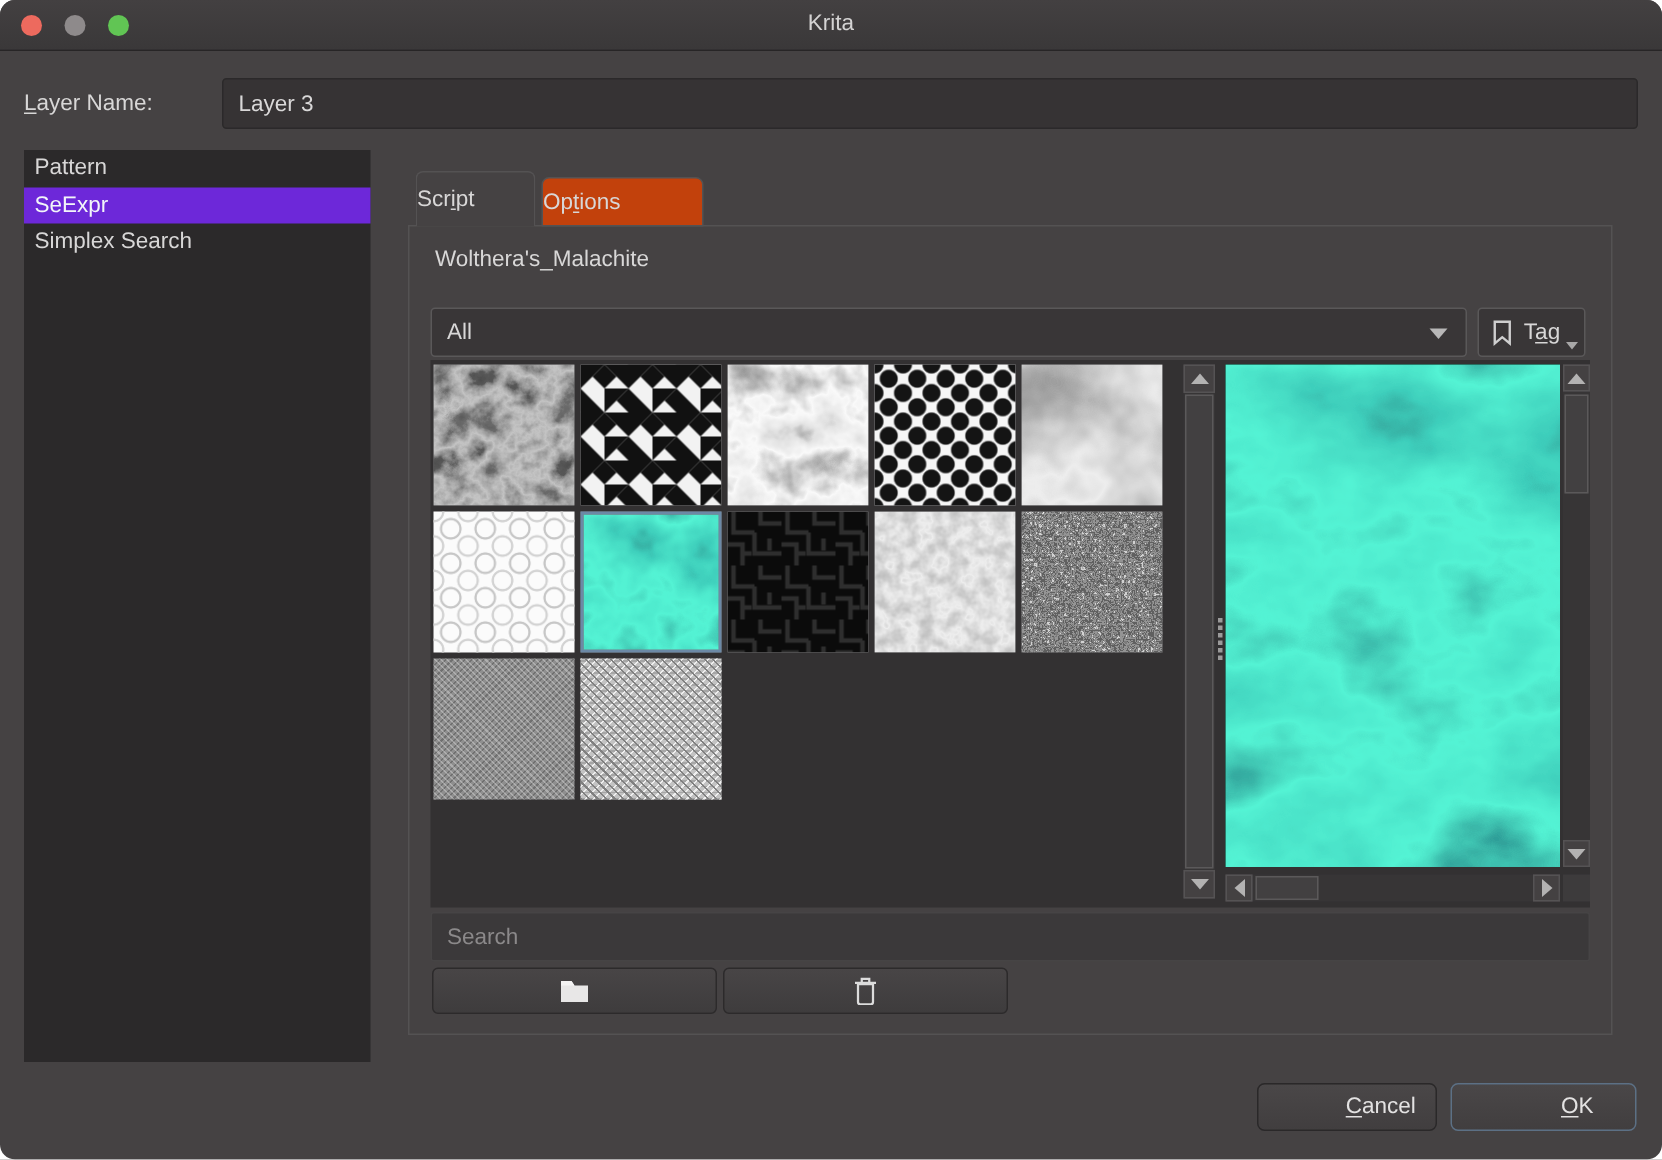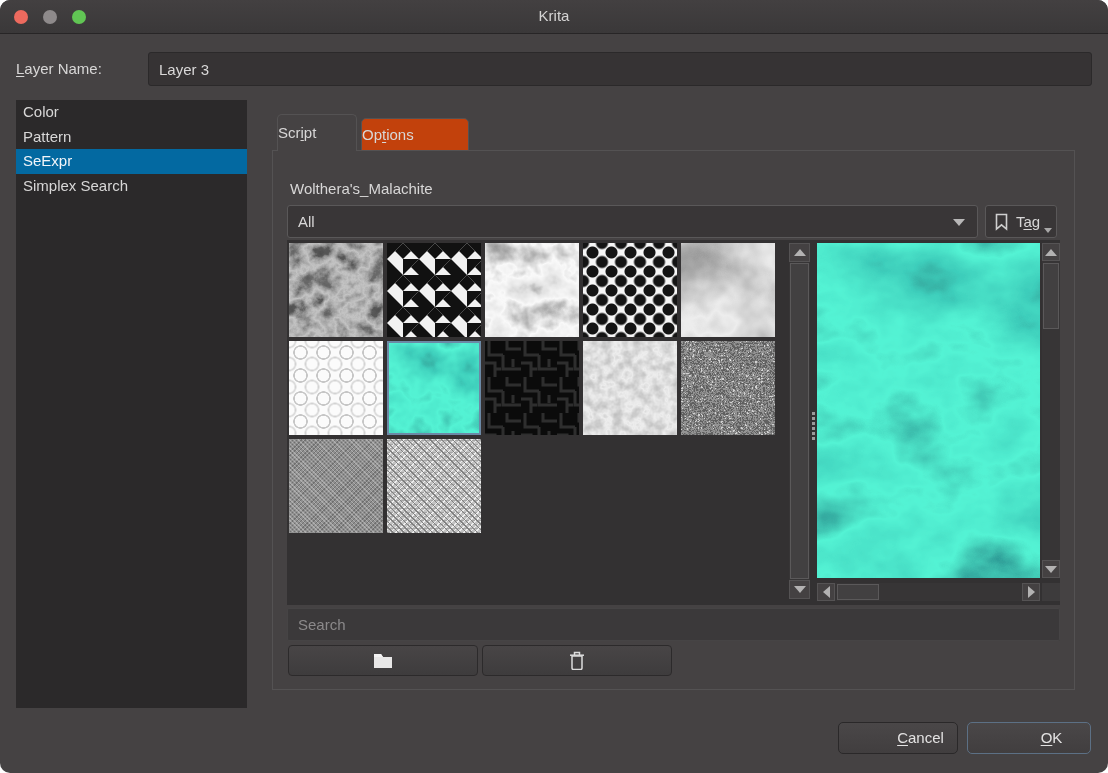--- a/index.html
+++ b/index.html
@@ -22,32 +22,32 @@
   .layer-label{position:absolute;left:16px;top:60px;font-size:15px;}
   .text-input{
     background:#363334;border:1px solid #2b292a;border-radius:3px;
     color:#d9d8d8;font-size:15px;font-family:"Liberation Sans",sans-serif;
     padding:0 10px;outline:none;}
   #layer-input{position:absolute;left:148px;top:52px;width:944px;height:34px;}
   
   .type-list{position:absolute;left:16px;top:100px;width:231px;height:608px;
     background:#2b292a;}
   .list-item{font-size:15px;line-height:24.5px;padding:0 7px;color:#d8d7d7;}
-  .list-item.selected{background:#0369a1;color:#f2f5f9;}
+  .list-item.selected{background:#6d28d9;color:#f2f5f9;}
   
   .pane{position:absolute;left:272px;top:150px;width:803px;height:540px;
     border:1px solid #545253;background:#454243;}
   .tab{position:absolute;font-size:15px;text-align:left;
     border:1px solid #545253;border-radius:5px 5px 0 0;}
   .tab.active{left:277px;top:114px;width:80px;height:37px;line-height:35px;
     background:#454243;border-bottom:none;z-index:3;}
   .tab.inactive{left:361px;top:118px;width:108px;height:33px;line-height:31px;
     background:#c2410c;z-index:1;}
   u{text-decoration:underline;text-underline-offset:2px;}
-  .resource-name{position:absolute;left:290px;top:180px;font-size:15px;}
+  .resource-name{position:absolute;left:290px;top:164px;font-size:15px;}
   
   .combo{position:absolute;left:287px;top:205px;width:691px;height:33px;
     background:#393637;border:1px solid #5a5859;border-radius:3px;
     font-size:15px;line-height:31px;padding:0 10px;}
   .combo-arrow{position:absolute;right:12px;top:13px;width:0;height:0;
     border-left:6px solid transparent;border-right:6px solid transparent;
     border-top:7px solid #b8b7b7;}
   .tag-btn{position:absolute;left:985px;top:205px;width:72px;height:33px;
     background:#393637;border:1px solid #5a5859;border-radius:3px;
     font-size:15px;line-height:31px;text-align:center;padding-left:14px;}
@@ -197,21 +197,20 @@
     <span class="tl close" style="background: rgb(237, 106, 94);"></span>
     <span class="tl min" style="background: rgb(142, 138, 139);"></span>
     <span class="tl zoom" style="background: rgb(97, 197, 84);"></span>
     <div class="win-title">Krita</div>
   </div>
 
   <div class="layer-label"><u>L</u><span>ayer Name:</span></div>
   <input id="layer-input" class="text-input" type="text" value="Layer 3" style="">
 
   <div class="type-list" id="type-list">
-      <div class="list-item">Color</div>
       <div class="list-item">Pattern</div>
       <div class="list-item selected">SeExpr</div>
       <div class="list-item">Simplex Search</div>
     </div>
 
   <div class="pane"></div>
   <div class="tab active"><span>Scr</span><u>i</u><span>pt</span></div>
   <div class="tab inactive"><span>Op</span><u>t</u><span>ions</span></div>
 
   <div class="resource-name">Wolthera's_Malachite</div>

